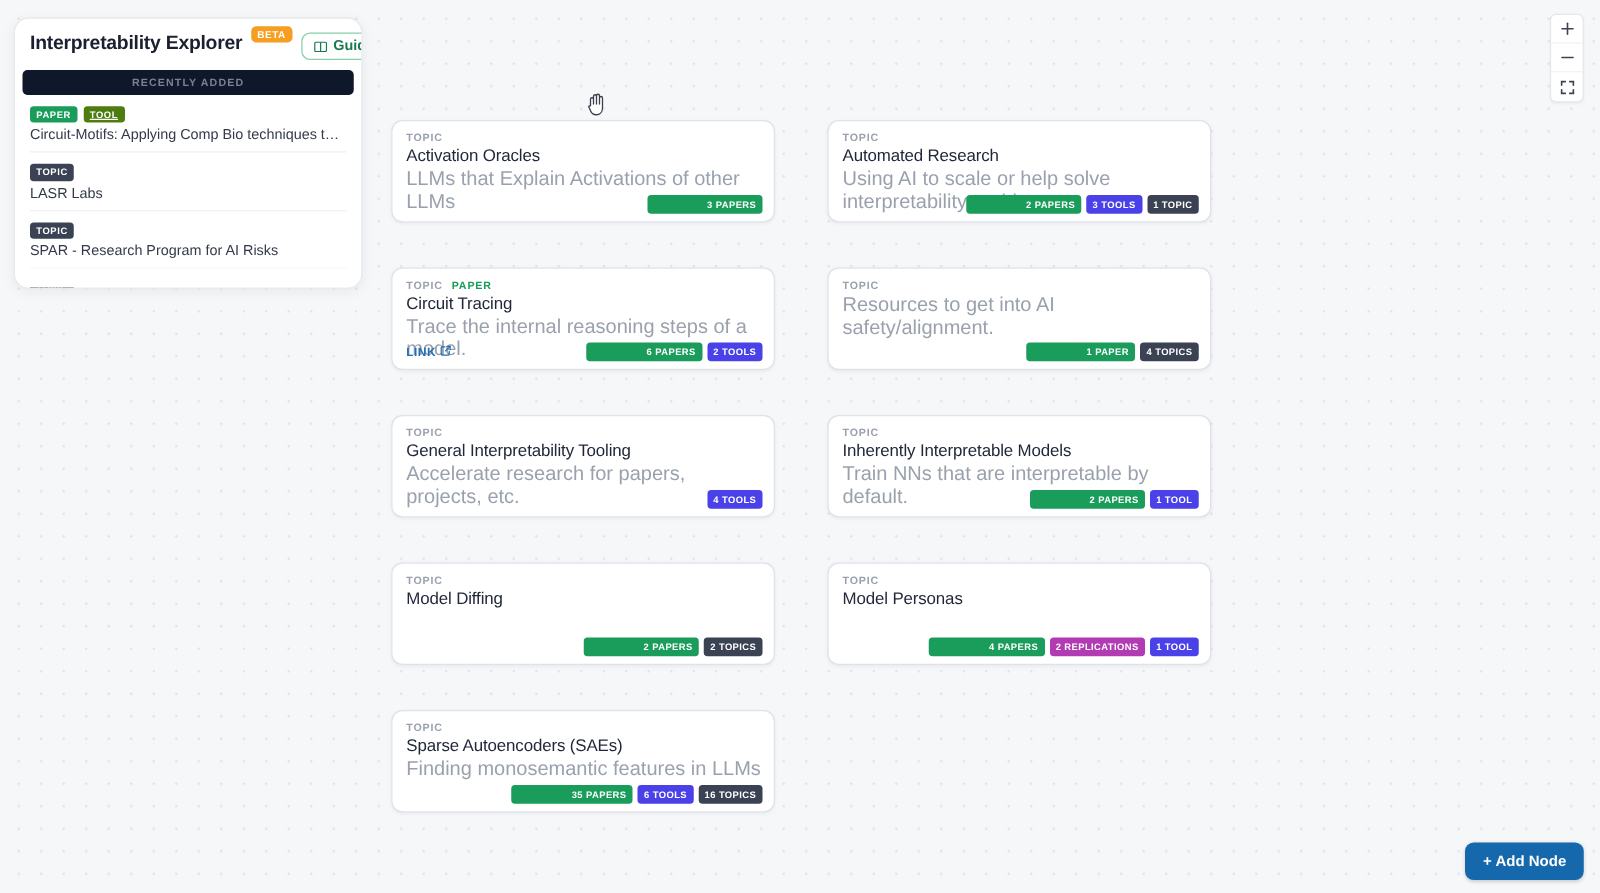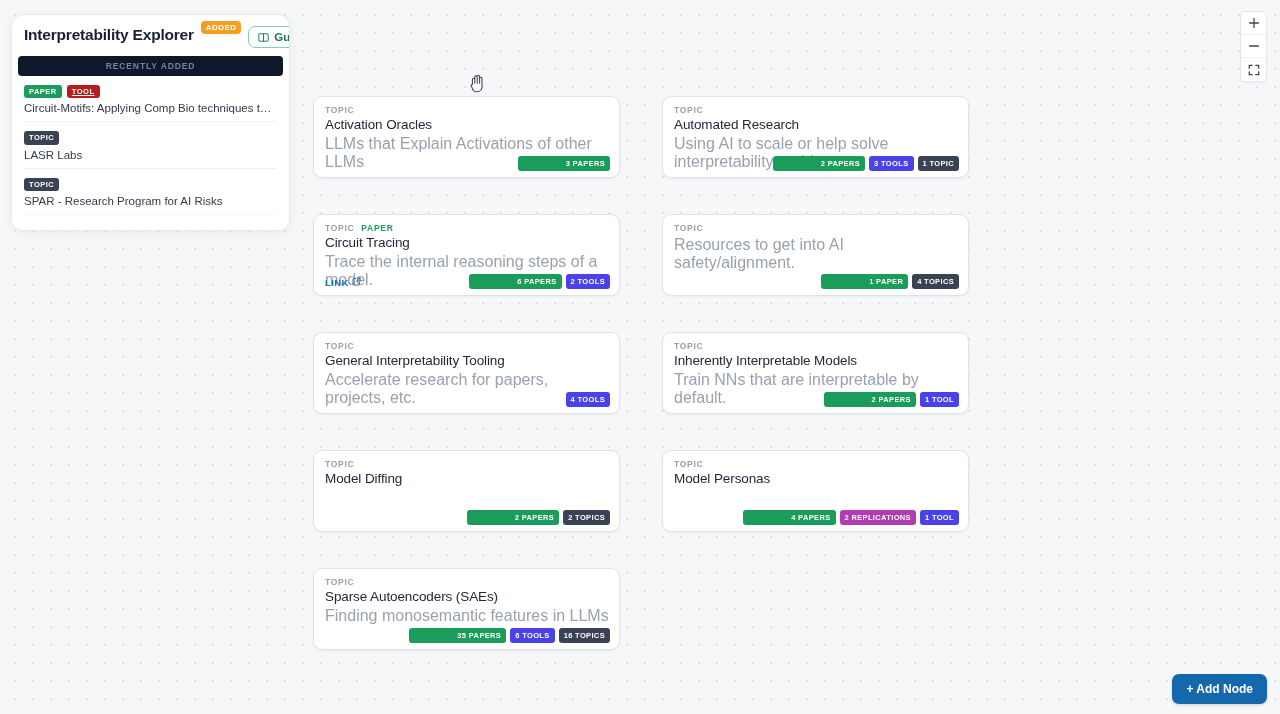--- a/index.html
+++ b/index.html
@@ -69,21 +69,21 @@
     padding: 9px 0 7px 0;
     cursor: pointer;
   }
   .recent-item:last-child { border-bottom: none; }
   .tagrow { display: flex; gap: 5px; margin-bottom: 4px; }
   .tag {
     font-size: 7.5px; font-weight: 700; letter-spacing: .5px;
     color: #fff; padding: 2px 5px; border-radius: 3px; line-height: 1.25;
   }
   .tag-paper { background: #1a9c5b; }
-  .tag-tool  { background: #b91c1c; text-decoration: underline; }
+  .tag-tool  { background: #4d7c0f; text-decoration: underline; }
   .tag-topic { background: #3b4254; }
   .recent-name {
     font-size: 11.5px; color: #333a49; white-space: nowrap;
     overflow: hidden; text-overflow: ellipsis;
   }
   #sidebar-fade {
     position: absolute; left: 0; right: 0; bottom: 0; height: 26px;
     background: linear-gradient(to bottom, rgba(255,255,255,0), #ffffff 78%);
     pointer-events: none;
   }
@@ -165,21 +165,21 @@
 </head>
 <body>
 
 <div id="app">
 
   <div id="canvas"></div>
 
   <div id="sidebar">
     <div id="sidebar-head">
       <span id="sidebar-title">Interpretability Explorer</span>
-      <span class="beta-badge">ADDED</span>
+      <span class="beta-badge">BETA</span>
       <button id="guide-btn">
         <span>
           <svg width="11" height="11" viewBox="0 0 16 16" fill="none" stroke="#18794e" stroke-width="1.4">
             <rect x="1.2" y="2.6" width="13.6" height="10.8" rx="1.2"></rect>
             <line x1="8" y1="2.6" x2="8" y2="13.4"></line>
           </svg>
         </span>
         <span>Guide</span>
       </button>
     </div>

